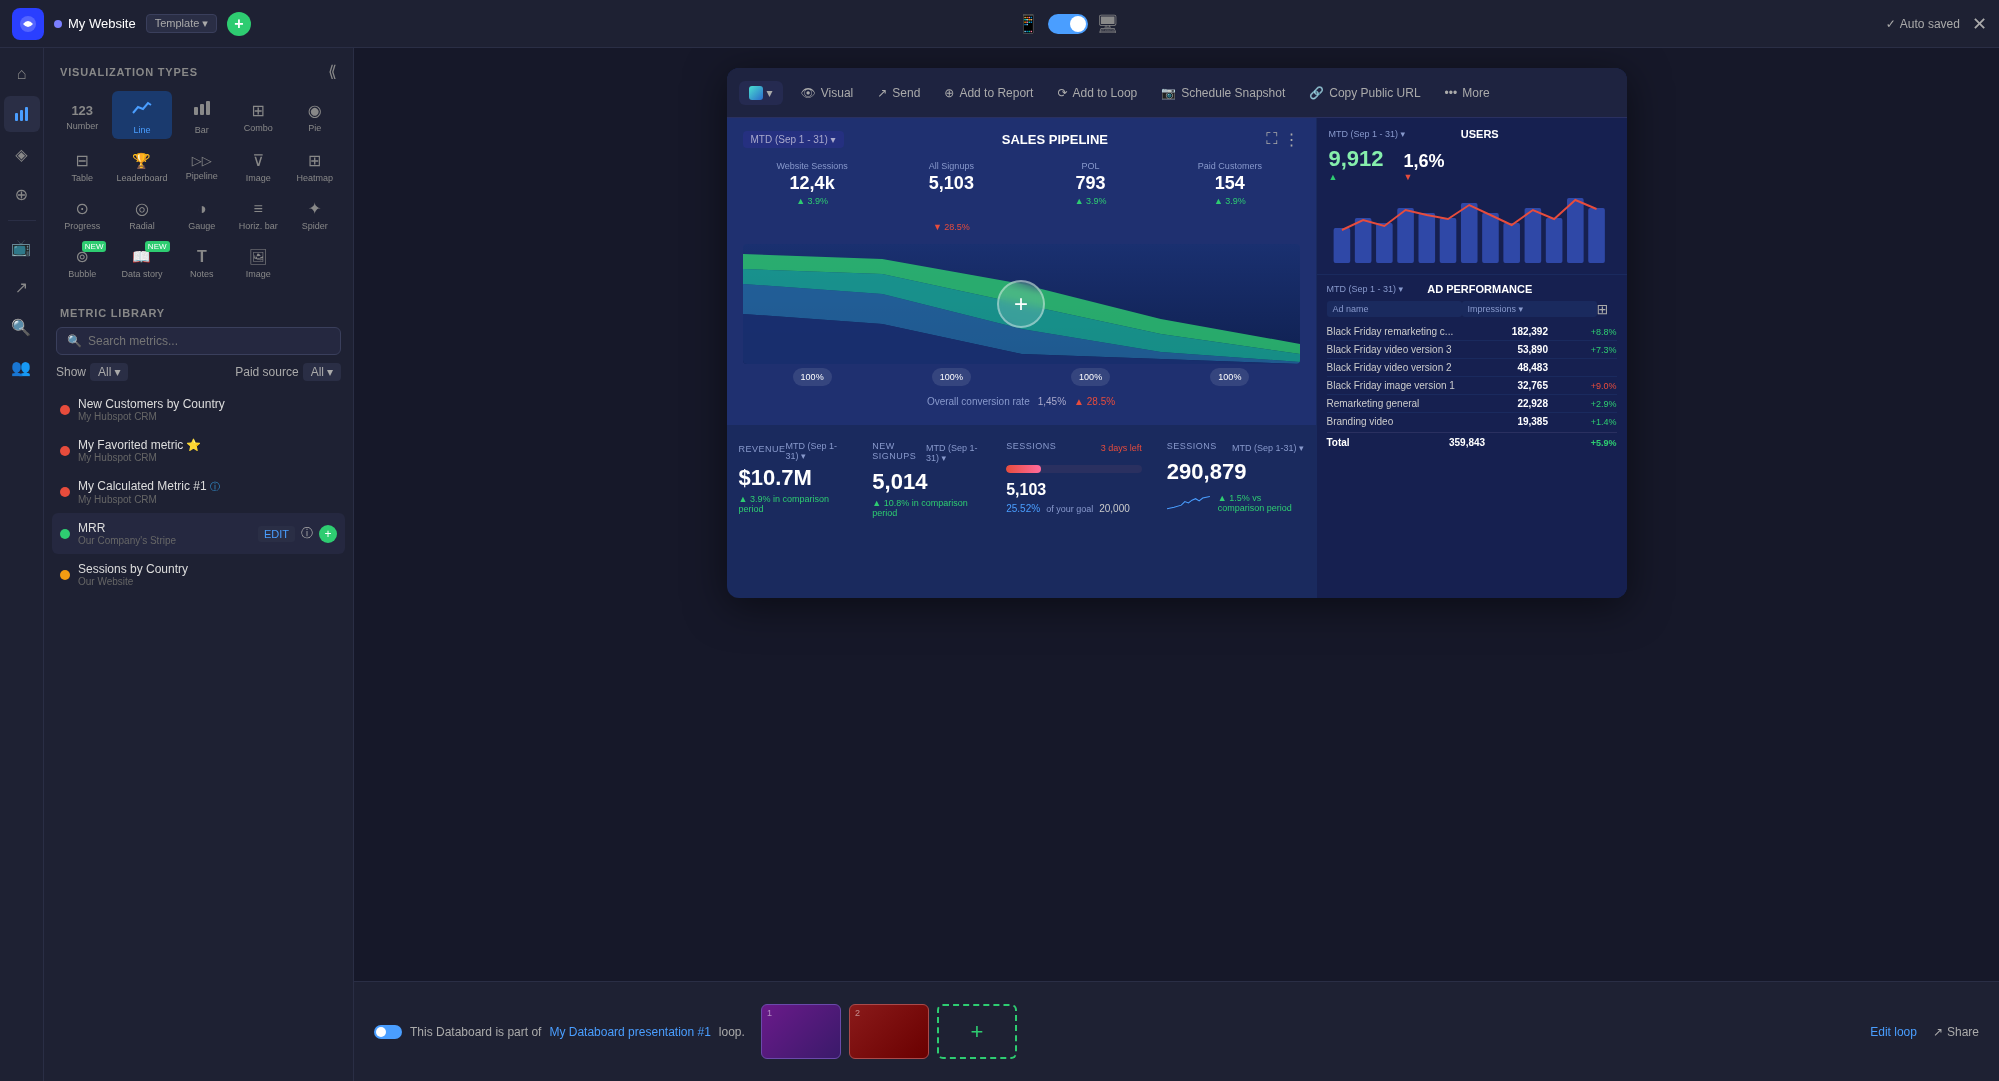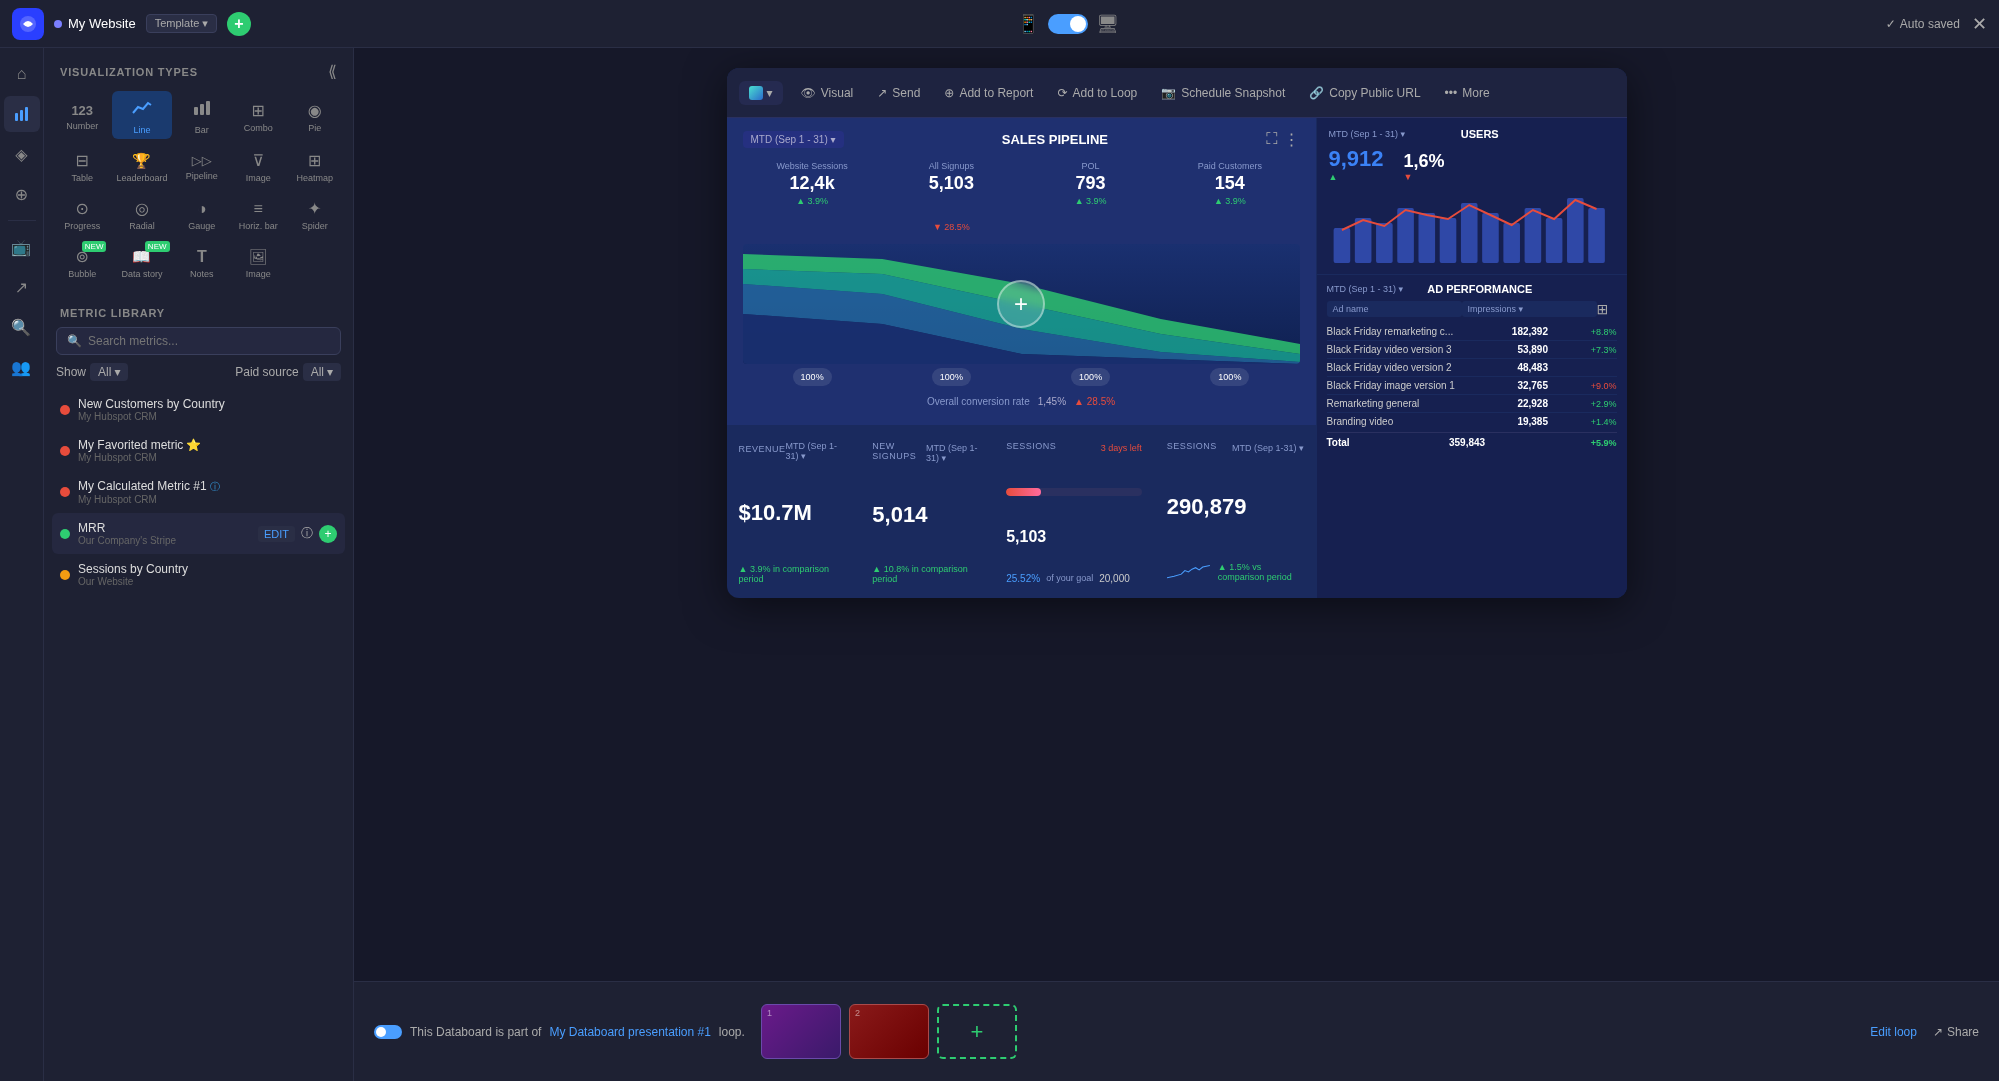--- a/index.html
+++ b/index.html
@@ -340,21 +340,21 @@
     
     .bottom-metrics {
       display: grid;
       grid-template-columns: 1fr 1fr 1.2fr 1.2fr;
       flex: 1;
       border-top: 1px solid #1a2a5e;
     }
     .bottom-metric {
       padding: 14px 12px;
       border-right: 1px solid #1a2a5e;
-      display: flex; flex-direction: column; justify-content: space-between;
+      display: flex; flex-direction: column; justify-content: flex-start;
     }
     .bottom-metric:last-child { border-right: none; }
     .bm-label { font-size: 9px; color: #8899cc; text-transform: uppercase; letter-spacing: 0.5px; margin-bottom: 4px; }
     .bm-value { font-size: 22px; font-weight: 700; color: #fff; }
     .bm-change { font-size: 9px; margin-top: 3px; }
     .bm-change.up { color: #2ecc71; }
     .bm-sub-value { font-size: 16px; font-weight: 700; color: #fff; margin-top: 2px; }
 
     
     .progress-bar-container {
@@ -384,21 +384,21 @@
     }
     .users-header {
       display: flex; align-items: center; justify-content: space-between;
       margin-bottom: 6px;
     }
     .users-date { font-size: 9px; color: #8899cc; }
     .users-title { font-size: 11px; font-weight: 700; color: #fff; text-align: center; }
     .users-values {
       display: flex; align-items: flex-end; gap: 20px; margin-bottom: 6px;
     }
-    .users-main-val { font-size: 22px; font-weight: 700; color: #3b82f6; }
+    .users-main-val { font-size: 22px; font-weight: 700; color: #86efac; }
     .users-pct { font-size: 18px; font-weight: 700; color: #fff; }
     .users-change-up { font-size: 9px; color: #2ecc71; }
     .users-change-down { font-size: 9px; color: #e74c3c; }
     .users-chart-area {
       height: 80px;
       position: relative;
     }
     .users-chart-svg { width: 100%; height: 100%; }
 
     

